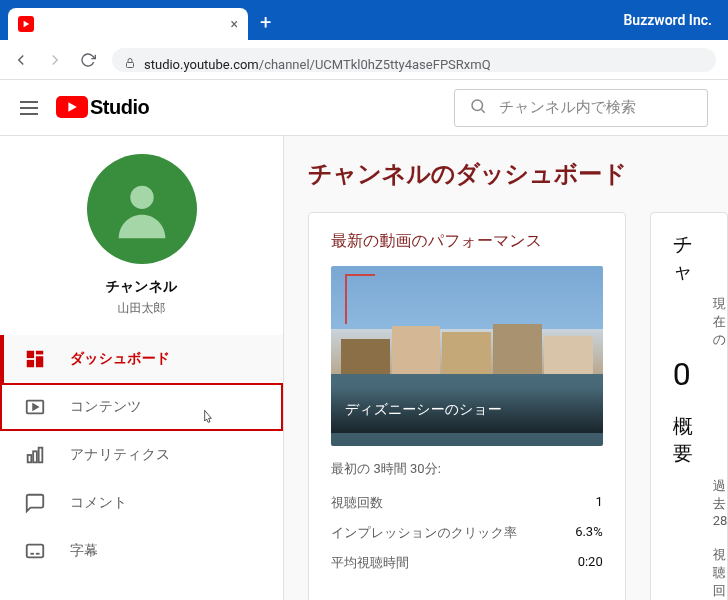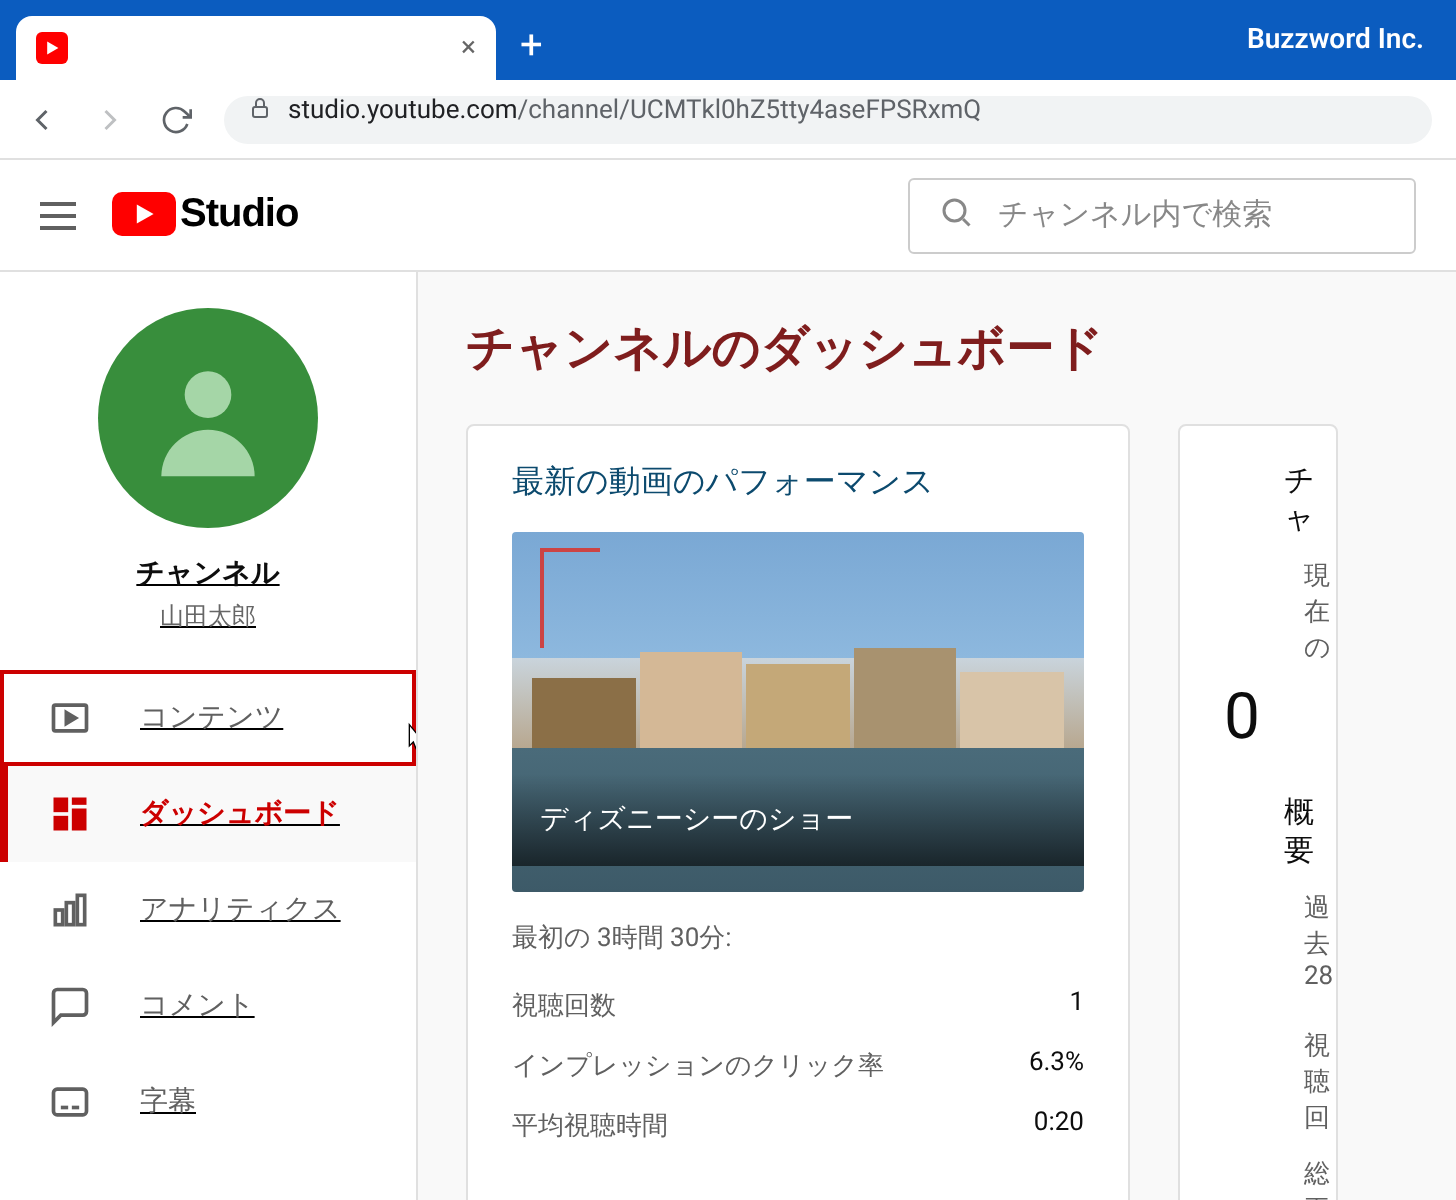--- a/index.html
+++ b/index.html
@@ -9,35 +9,35 @@
 .browser-top { background: #0b5cbf; height: 40px; display: flex; align-items: flex-end; }
 .tab { background: #fff; border-radius: 8px 8px 0 0; height: 32px; margin-left: 8px; display: flex; align-items: center; padding: 0 10px; gap: 8px; font-size: 12px; color: #333; width: 240px; }
 .tab .yt-favicon { width: 16px; height: 16px; background: #ff0000; border-radius: 3px; display: flex; align-items: center; justify-content: center; }
 .tab .yt-favicon svg { width: 8px; height: 8px; }
 .tab .close { margin-left: auto; color: #666; font-size: 14px; }
 .newtab { color: #fff; font-size: 20px; margin: 0 0 6px 12px; }
 .buzzword { color: #fff; margin-left: auto; margin-right: 16px; font-size: 14px; font-weight: 600; align-self: center; }
 
 .addr-bar { background: #fff; height: 40px; display: flex; align-items: center; padding: 0 12px; gap: 16px; border-bottom: 1px solid #e0e0e0; }
 .nav-btn { color: #5f6368; display: flex; align-items: center; }
-.addr-field { flex: 1; display: flex; align-items: flex-start; gap: 8px; background: #f1f3f4; border-radius: 20px; height: 24px; padding: 0 12px; font-size: 13px; color: #5f6368; }
+.addr-field { flex: 1; display: flex; align-items: flex-end; gap: 8px; background: #f1f3f4; border-radius: 20px; height: 24px; padding: 0 12px; font-size: 13px; color: #5f6368; }
 .addr-field .url-dark { color: #202124; }
 
 
 .app-header { height: 56px; display: flex; align-items: center; padding: 0 20px; gap: 18px; border-bottom: 1px solid #e0e0e0; }
 .hamburger { display: flex; flex-direction: column; gap: 4px; }
 .hamburger span { width: 18px; height: 2px; background: #606060; }
 .logo { display: flex; gap: 2px; }
 .logo .yt-box { width: 32px; height: 22px; background: #ff0000; border-radius: 5px; display: flex; align-items: center; justify-content: center; }
 .logo .studio-text { font-weight: 700; font-size: 20px; letter-spacing: -0.5px; font-family: "Arial Black", Arial, sans-serif; }
 .search-box { margin-left: auto; width: 254px; height: 38px; border: 1px solid #ccc; border-radius: 3px; display: flex; align-items: center; padding: 0 14px; gap: 12px; color: #888; font-size: 15px; }
 
 
 .content-row { display: flex; height: calc(600px - 40px - 40px - 56px); }
-.sidebar { width: 209px; border-right: 1px solid #e0e0e0; display: flex; flex-direction: column; padding-top: 18px; overflow: hidden; text-decoration: underline; }
+.sidebar { width: 284px; border-right: 1px solid #e0e0e0; display: flex; flex-direction: column; padding-top: 18px; overflow: hidden; }
 .channel-block { display: flex; flex-direction: column; align-items: center; margin-bottom: 18px; }
 .avatar { width: 110px; height: 110px; border-radius: 50%; background: #388e3c; display: flex; align-items: center; justify-content: center; }
 .avatar svg { width: 70px; height: 70px; }
 .channel-label { font-weight: 600; font-size: 14px; margin-top: 14px; color: #0d0d0d; }
 .channel-name { font-size: 12px; color: #666; margin-top: 4px; }
 
 .nav-item { height: 48px; display: flex; align-items: center; padding: 0 24px; gap: 24px; font-size: 14px; color: #606060; cursor: pointer; }
 .nav-item.active { color: #cc0000; background: #f9f9f9; position: relative; }
 .nav-item.active::before { content: ''; position: absolute; left: 0; top: 0; bottom: 0; width: 4px; background: #cc0000; }
 .nav-item.highlighted { outline: 2px solid #cc0000; outline-offset: -2px; }
@@ -46,39 +46,39 @@
 .nav-label { font-weight: 500; }
 .nav-item.active .nav-label { font-weight: 600; }
 .cursor-pointer { position: absolute; width: 16px; height: 16px; }
 
 .main { flex: 1; background: #f9f9f9; padding: 22px 0 0 24px; overflow: hidden; }
 .page-title { font-size: 24px; font-weight: 600; color: #7f1d1d; margin-bottom: 22px; }
 .cards-row { display: flex; gap: 24px; }
 .card { background: #fff; border: 1px solid #e0e0e0; border-radius: 4px; padding: 18px 22px; }
 .card.wide { width: 332px; }
 .card.narrow { width: 80px; overflow: hidden; }
-.card-title { font-size: 16px; font-weight: 500; color: #0c4a6e; margin-bottom: 14px; }
+.card-title { font-size: 16px; font-weight: 500; color: #7f1d1d; margin-bottom: 14px; }
 
 .thumb { width: 100%; height: 180px; background: linear-gradient(to bottom, #7aa8d4 0%, #8db8de 35%, #c9d4dc 35%, #b8a890 60%, #4a6b7a 60%, #3d5a68 100%); position: relative; border-radius: 2px; overflow: hidden; }
 .thumb-buildings { position: absolute; bottom: 40%; left: 0; right: 0; height: 50px; display: flex; align-items: flex-end; gap: 2px; padding: 0 10px; }
 .thumb-buildings div { background: #c4a878; flex: 1; }
 .thumb-buildings div:nth-child(1) { height: 35px; background: #8b6f47; }
 .thumb-buildings div:nth-child(2) { height: 48px; background: #d4b896; }
 .thumb-buildings div:nth-child(3) { height: 42px; }
 .thumb-buildings div:nth-child(4) { height: 50px; background: #a8926f; }
 .thumb-buildings div:nth-child(5) { height: 38px; background: #d8c4a8; }
 .thumb-crane { position: absolute; top: 8px; left: 14px; width: 2px; height: 50px; background: #c44; }
 .thumb-crane::after { content: ''; position: absolute; top: 0; left: 0; width: 30px; height: 2px; background: #c44; }
 .thumb-overlay { position: absolute; bottom: 13px; left: 0; right: 0; padding: 14px; color: #fff; font-size: 14px; font-weight: 500; background: linear-gradient(transparent, rgba(0,0,0,0.6)); }
 
 .stat-header { font-size: 13px; color: #606060; margin: 14px 0 10px; }
 .stat-row { display: flex; justify-content: space-between; font-size: 13px; color: #606060; padding: 6px 0; }
 .stat-row .val { color: #0d0d0d; }
 
-.sub-card-title { font-size: 15px; color: #0d0d0d; margin-bottom: 10px; margin-left: 30px; }
+.sub-card-title { font-size: 20px; color: #0d0d0d; margin-bottom: 10px; }
 .sub-card-meta { font-size: 13px; color: #606060; margin-bottom: 4px; margin-left: 40px; }
 .big-num { font-size: 32px; font-weight: 400; color: #0d0d0d; margin: 6px 0 20px; }
 .sub-section { margin-bottom: 18px; }
 </style>
 </head>
 <body>
 
 <div class="browser-top">
   <div class="tab">
     <span class="yt-favicon">
@@ -151,43 +151,43 @@
       <div class="avatar">
         <svg viewBox="0 0 24 24" fill="#a5d6a7">
             <circle cx="12" cy="8" r="4"></circle>
             <path d="M4 22c0-4.4 3.6-8 8-8s8 3.6 8 8"></path>
           </svg>
       </div>
       <div class="channel-label">チャンネル</div>
       <div class="channel-name">山田太郎</div>
     </div>
 
-    <div class="nav-item highlighted" style="position:relative">
-      <span class="nav-icon">
-        <svg viewBox="0 0 24 24" fill="none" stroke="currentColor" stroke-width="2">
-            <rect x="3" y="5" width="18" height="14" rx="1"></rect>
-            <polygon points="10,9 15,12 10,15" fill="currentColor"></polygon>
-          </svg>
-      </span>
-      <span class="nav-label">コンテンツ</span>
-      <svg class="cursor-pointer" style="left:200px;top:26px" viewBox="0 0 24 24">
-          <path d="M7 2l0 16 3-3 2 5 3-1-2-5 4 0z" fill="#fff" stroke="#000" stroke-width="1"></path>
-        </svg>
-    </div>
-
     <div class="nav-item active">
       <span class="nav-icon">
         <svg viewBox="0 0 24 24" fill="currentColor">
             <rect x="3" y="3" width="8" height="8"></rect>
             <rect x="13" y="3" width="8" height="4"></rect>
             <rect x="13" y="9" width="8" height="12"></rect>
             <rect x="3" y="13" width="8" height="8"></rect>
           </svg>
       </span>
       <span class="nav-label">ダッシュボード</span>
+    </div>
+
+    <div class="nav-item highlighted" style="position:relative">
+      <span class="nav-icon">
+        <svg viewBox="0 0 24 24" fill="none" stroke="currentColor" stroke-width="2">
+            <rect x="3" y="5" width="18" height="14" rx="1"></rect>
+            <polygon points="10,9 15,12 10,15" fill="currentColor"></polygon>
+          </svg>
+      </span>
+      <span class="nav-label">コンテンツ</span>
+      <svg class="cursor-pointer" style="left:200px;top:26px" viewBox="0 0 24 24">
+          <path d="M7 2l0 16 3-3 2 5 3-1-2-5 4 0z" fill="#fff" stroke="#000" stroke-width="1"></path>
+        </svg>
     </div>
 
     <div class="nav-item">
       <span class="nav-icon">
         <svg viewBox="0 0 24 24" fill="none" stroke="currentColor" stroke-width="2">
             <rect x="4" y="12" width="4" height="8"></rect>
             <rect x="10" y="8" width="4" height="12"></rect>
             <rect x="16" y="4" width="4" height="16"></rect>
           </svg>
       </span>

